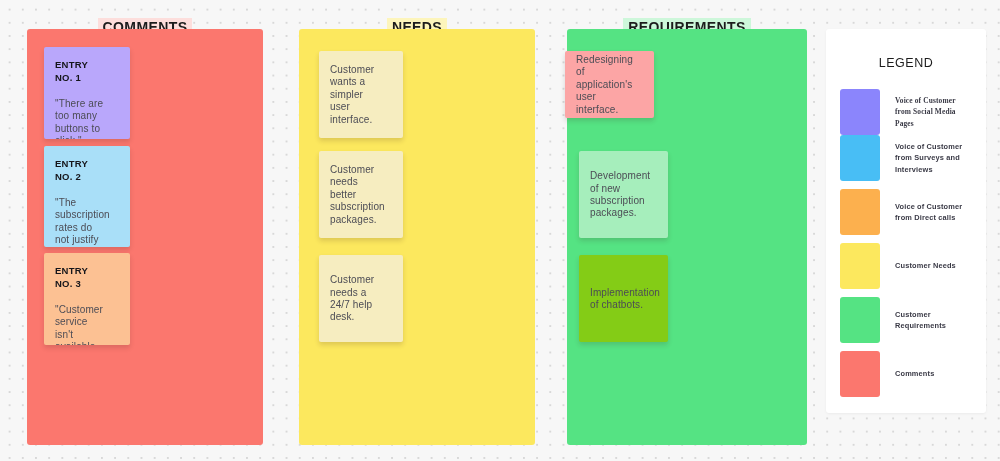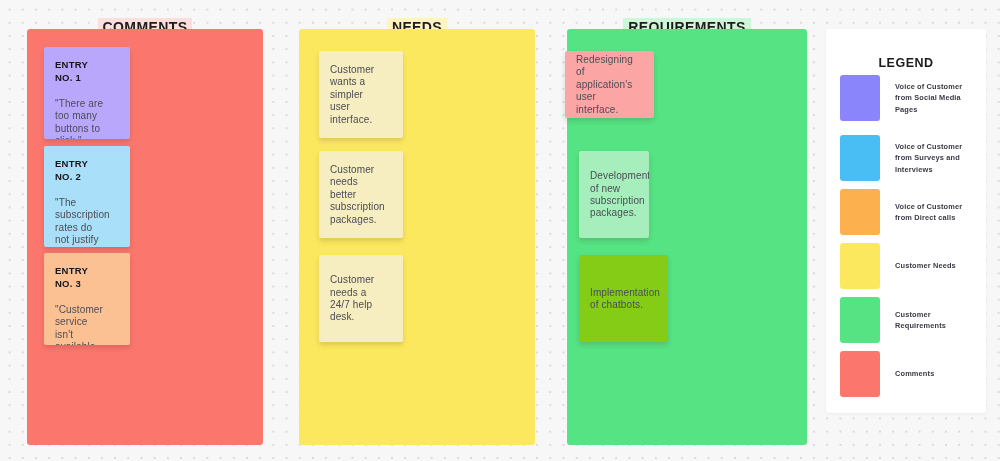--- a/index.html
+++ b/index.html
@@ -81,21 +81,21 @@
     border-radius: 3px;
     box-shadow: 0 1px 3px rgba(0,0,0,0.05);
   }
   #legend-title {
     position: absolute;
     top: 27px;
     left: 0;
     width: 100%;
     text-align: center;
     font-size: 12.5px;
-    font-weight: bold;
+    font-weight: normal;
     letter-spacing: 0.5px;
     color: #1c1c1c;
   }
   .legend-row {
     position: absolute;
     left: 14px;
     width: 132px;
     height: 46px;
     display: flex;
     align-items: center;
@@ -142,31 +142,31 @@
       <div class="note-body">Customer needs better subscription packages.</div>
     </div>
     <div class="note plain" style="left: 319px; top: 255px; width: 84px; height: 87px; background: rgb(246, 237, 192);">
       <div class="note-body">Customer needs a 24/7 help desk.</div>
     </div>
     <div class="col-header" style="left: 567px; top: 19px; width: 240px;"><span style="background: rgb(205, 247, 218);">REQUIREMENTS</span></div>
     <div class="column" style="left: 567px; top: 29px; width: 240px; height: 416px; background: rgb(85, 227, 131);"></div>
     <div class="note plain" style="left: 565px; top: 51px; width: 89px; height: 67px; background: #fca5a5;">
       <div class="note-body">Redesigning of application's user interface.</div>
     </div>
-    <div class="note plain" style="left: 579px; top: 151px; width: 70px; height: 87px; background: rgb(166, 238, 188);">
+    <div class="note plain" style="left: 579px; top: 151px; width: 89px; height: 87px; background: rgb(166, 238, 188);">
       <div class="note-body">Development of new subscription packages.</div>
     </div>
     <div class="note plain" style="left: 579px; top: 255px; width: 89px; height: 87px; background: #84cc16;">
       <div class="note-body">Implementation of chatbots.</div>
     </div>
   </div>
 
 <div id="legend-panel">
   <div id="legend-title">LEGEND</div>
-<div class="legend-row" style="top: 46px;">
+<div class="legend-row" style="top: 60px; font-family: Liberation Serif, serif;">
       <div class="legend-swatch" style="background: rgb(139, 133, 252);"></div>
       <div class="legend-label">Voice of Customer from Social Media Pages</div>
     </div>
     <div class="legend-row" style="top: 106px;">
       <div class="legend-swatch" style="background: rgb(72, 190, 245);"></div>
       <div class="legend-label">Voice of Customer from Surveys and Interviews</div>
     </div>
     <div class="legend-row" style="top: 160px;">
       <div class="legend-swatch" style="background: rgb(252, 176, 78);"></div>
       <div class="legend-label">Voice of Customer from Direct calls</div>

